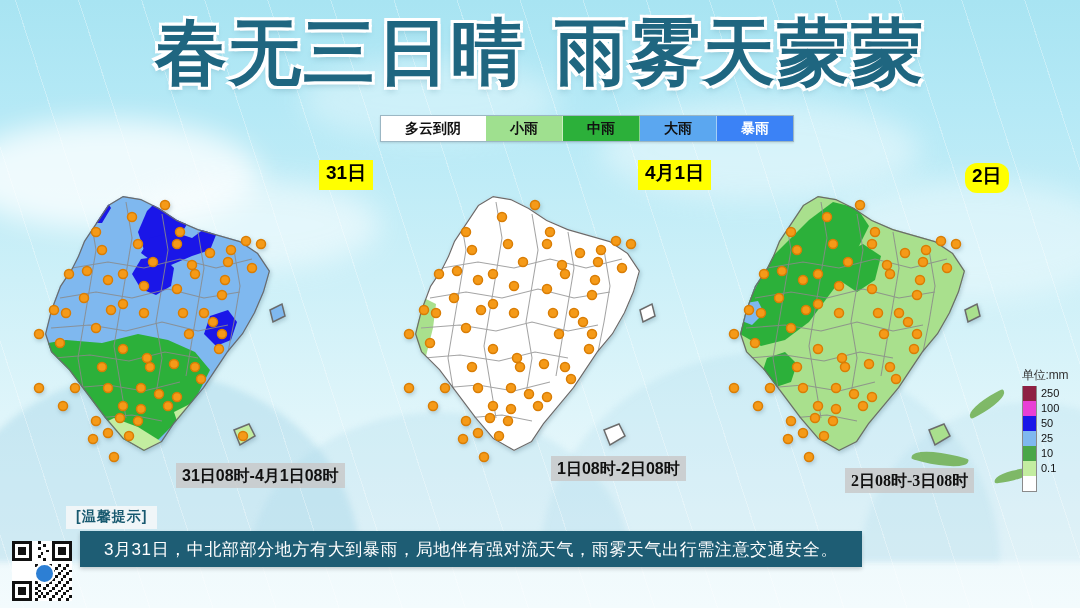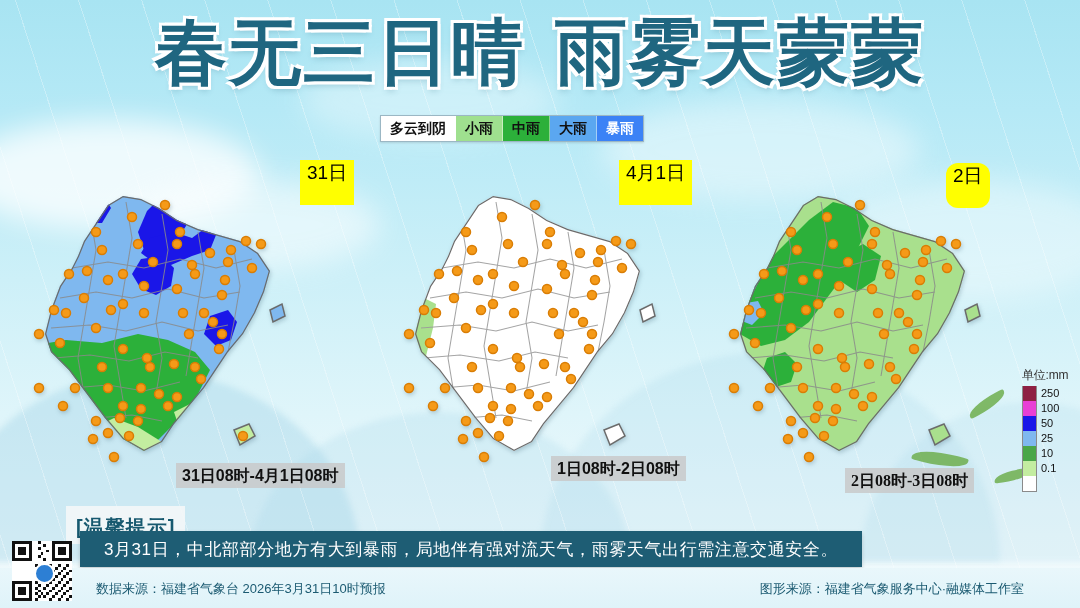--- a/index.html
+++ b/index.html
@@ -49,27 +49,27 @@
       3px 3px 0 #fff,-3px 3px 0 #fff,3px -3px 0 #fff,-3px -3px 0 #fff,
       0 4px 6px rgba(30,90,115,.25);
     white-space:nowrap;}
   .title .gap{display:inline-block;width:30px;}
 
   
   .legend{position:absolute;left:380px;top:115px;display:flex;
     border:1px solid #9bb7c4;height:27px;box-sizing:border-box;
     box-shadow:0 1px 2px rgba(0,0,0,.12);}
   .legend .seg{display:flex;align-items:center;justify-content:center;
-    font-size:14px;font-weight:bold;color:#111;padding:0 9px;
+    font-size:14px;font-weight:bold;color:#111;padding:0 24px;
     border-right:1px solid rgba(255,255,255,.45);white-space:nowrap;}
   .legend .seg:last-child{border-right:none;}
 
   
-  .datechip{position:absolute;background:#ffff00;color:#000;font-weight:normal;
-    font-size:19px;padding:2px 7px 21px;line-height:1.15;white-space:nowrap;}
+  .datechip{position:absolute;background:#ffff00;color:#000;font-weight:bold;
+    font-size:19px;padding:2px 7px 6px;line-height:1.15;white-space:nowrap;margin-left:19px;}
   .d1{left:300px;top:160px;}
   .d2{left:619px;top:160px;}
   .d3{left:946px;top:163px;border-radius:12px;}
 
   
   .cap{position:absolute;background:rgba(200,200,200,.82);color:#111;
     font-size:16px;font-weight:bold;padding:3px 6px;white-space:nowrap;line-height:1.2;}
   .cp1{left:176px;top:463px;}
   .cp2{left:551px;top:456px;}
   .cp3{left:845px;top:468px;font-family:Liberation Serif, serif;}
@@ -90,21 +90,21 @@
   .cbar .row{display:flex;align-items:center;height:15px;}
   .cbar .sw{width:13px;height:15px;border-left:1px solid #8a8a8a;
     border-right:1px solid #8a8a8a;}
   .cbar .row:first-of-type .sw{border-top:1px solid #8a8a8a;}
   .cbar .row:last-of-type .sw{border-bottom:1px solid #8a8a8a;}
   .cbar .lbl{font-size:11px;color:#111;margin-left:4px;line-height:1;}
 
   
   .tiplabel{position:absolute;left:66px;top:506px;
     background:rgba(245,247,248,.88);color:#17596f;font-weight:bold;
-    font-size:20px;padding:8px 10px 3px;letter-spacing:1px;}
+    font-size:14px;padding:2px 10px 3px;letter-spacing:1px;}
   .tipbar{position:absolute;left:80px;top:531px;width:782px;height:36px;
     background:#1e5d74;display:flex;align-items:center;justify-content:center;
     box-shadow:0 2px 4px rgba(0,0,0,.18);}
   .tipbar .txt{color:#ffffff;font-size:17px;letter-spacing:.6px;white-space:nowrap;}
 
   
   .footer{position:absolute;left:0;bottom:0;width:1080px;height:40px;
     background:linear-gradient(180deg,#e9f7fb 0%,#dff3f9 100%);}
   .footer .fl{position:absolute;left:96px;top:12px;font-size:13px;color:#1b5a71;white-space:nowrap;}
   .footer .fr{position:absolute;right:56px;top:12px;font-size:13px;color:#1b5a71;white-space:nowrap;}
@@ -507,24 +507,20 @@
         <div class="sw" style="background:#ffffff"></div>
         <div class="lbl"></div>
       </div>
   </div>
 
   <div class="tiplabel">[温馨提示]</div>
   <div class="tipbar">
     <div class="txt">3月31日，中北部部分地方有大到暴雨，局地伴有强对流天气，雨雾天气出行需注意交通安全。</div>
   </div>
 
-  <div class="footer">
-    <div class="fl">数据来源：福建省气象台 2026年3月31日10时预报</div>
-    <div class="fr">图形来源：福建省气象服务中心·融媒体工作室</div>
-  </div>
 
   <div class="qr">
     <svg width="60" height="60" viewBox="0 0 21 21" shape-rendering="crispEdges">
       <rect width="21" height="21" fill="#fff"></rect>
       <g fill="#111">
         <rect x="0" y="0" width="7" height="1"></rect>
           <rect x="0" y="6" width="7" height="1"></rect>
         <rect x="0" y="0" width="1" height="7"></rect>
           <rect x="6" y="0" width="1" height="7"></rect>
         <rect x="2" y="2" width="3" height="3"></rect>

